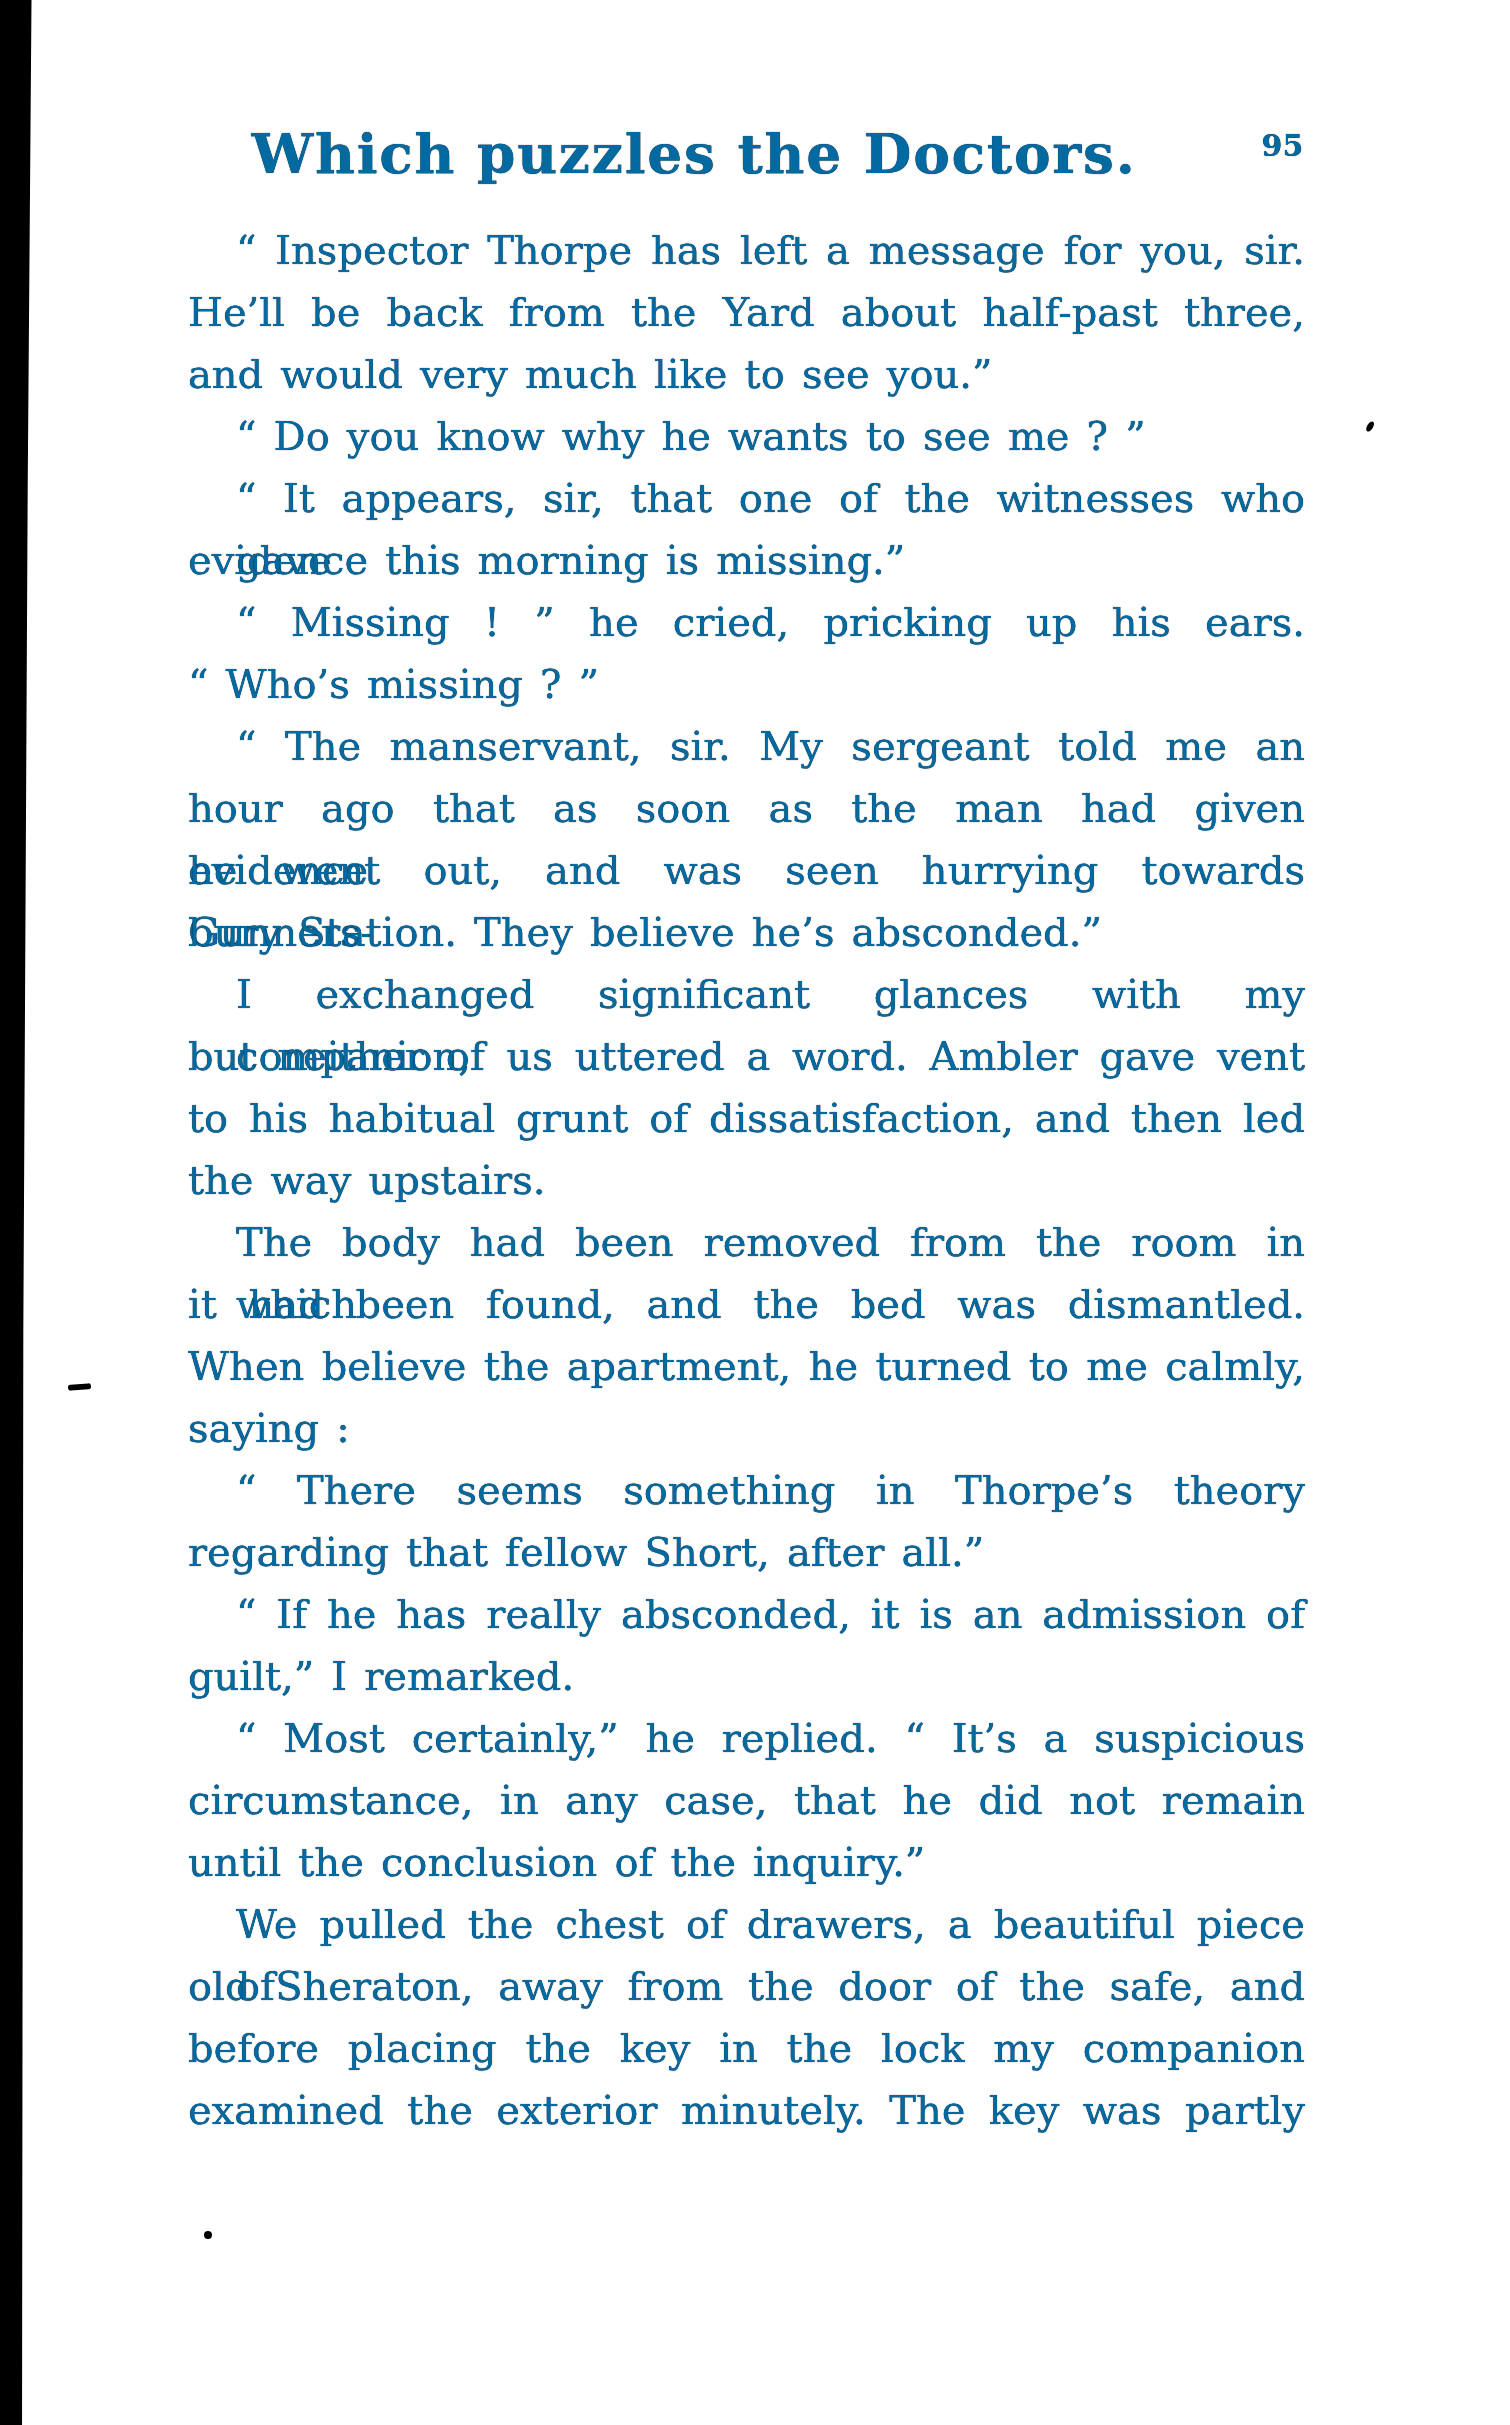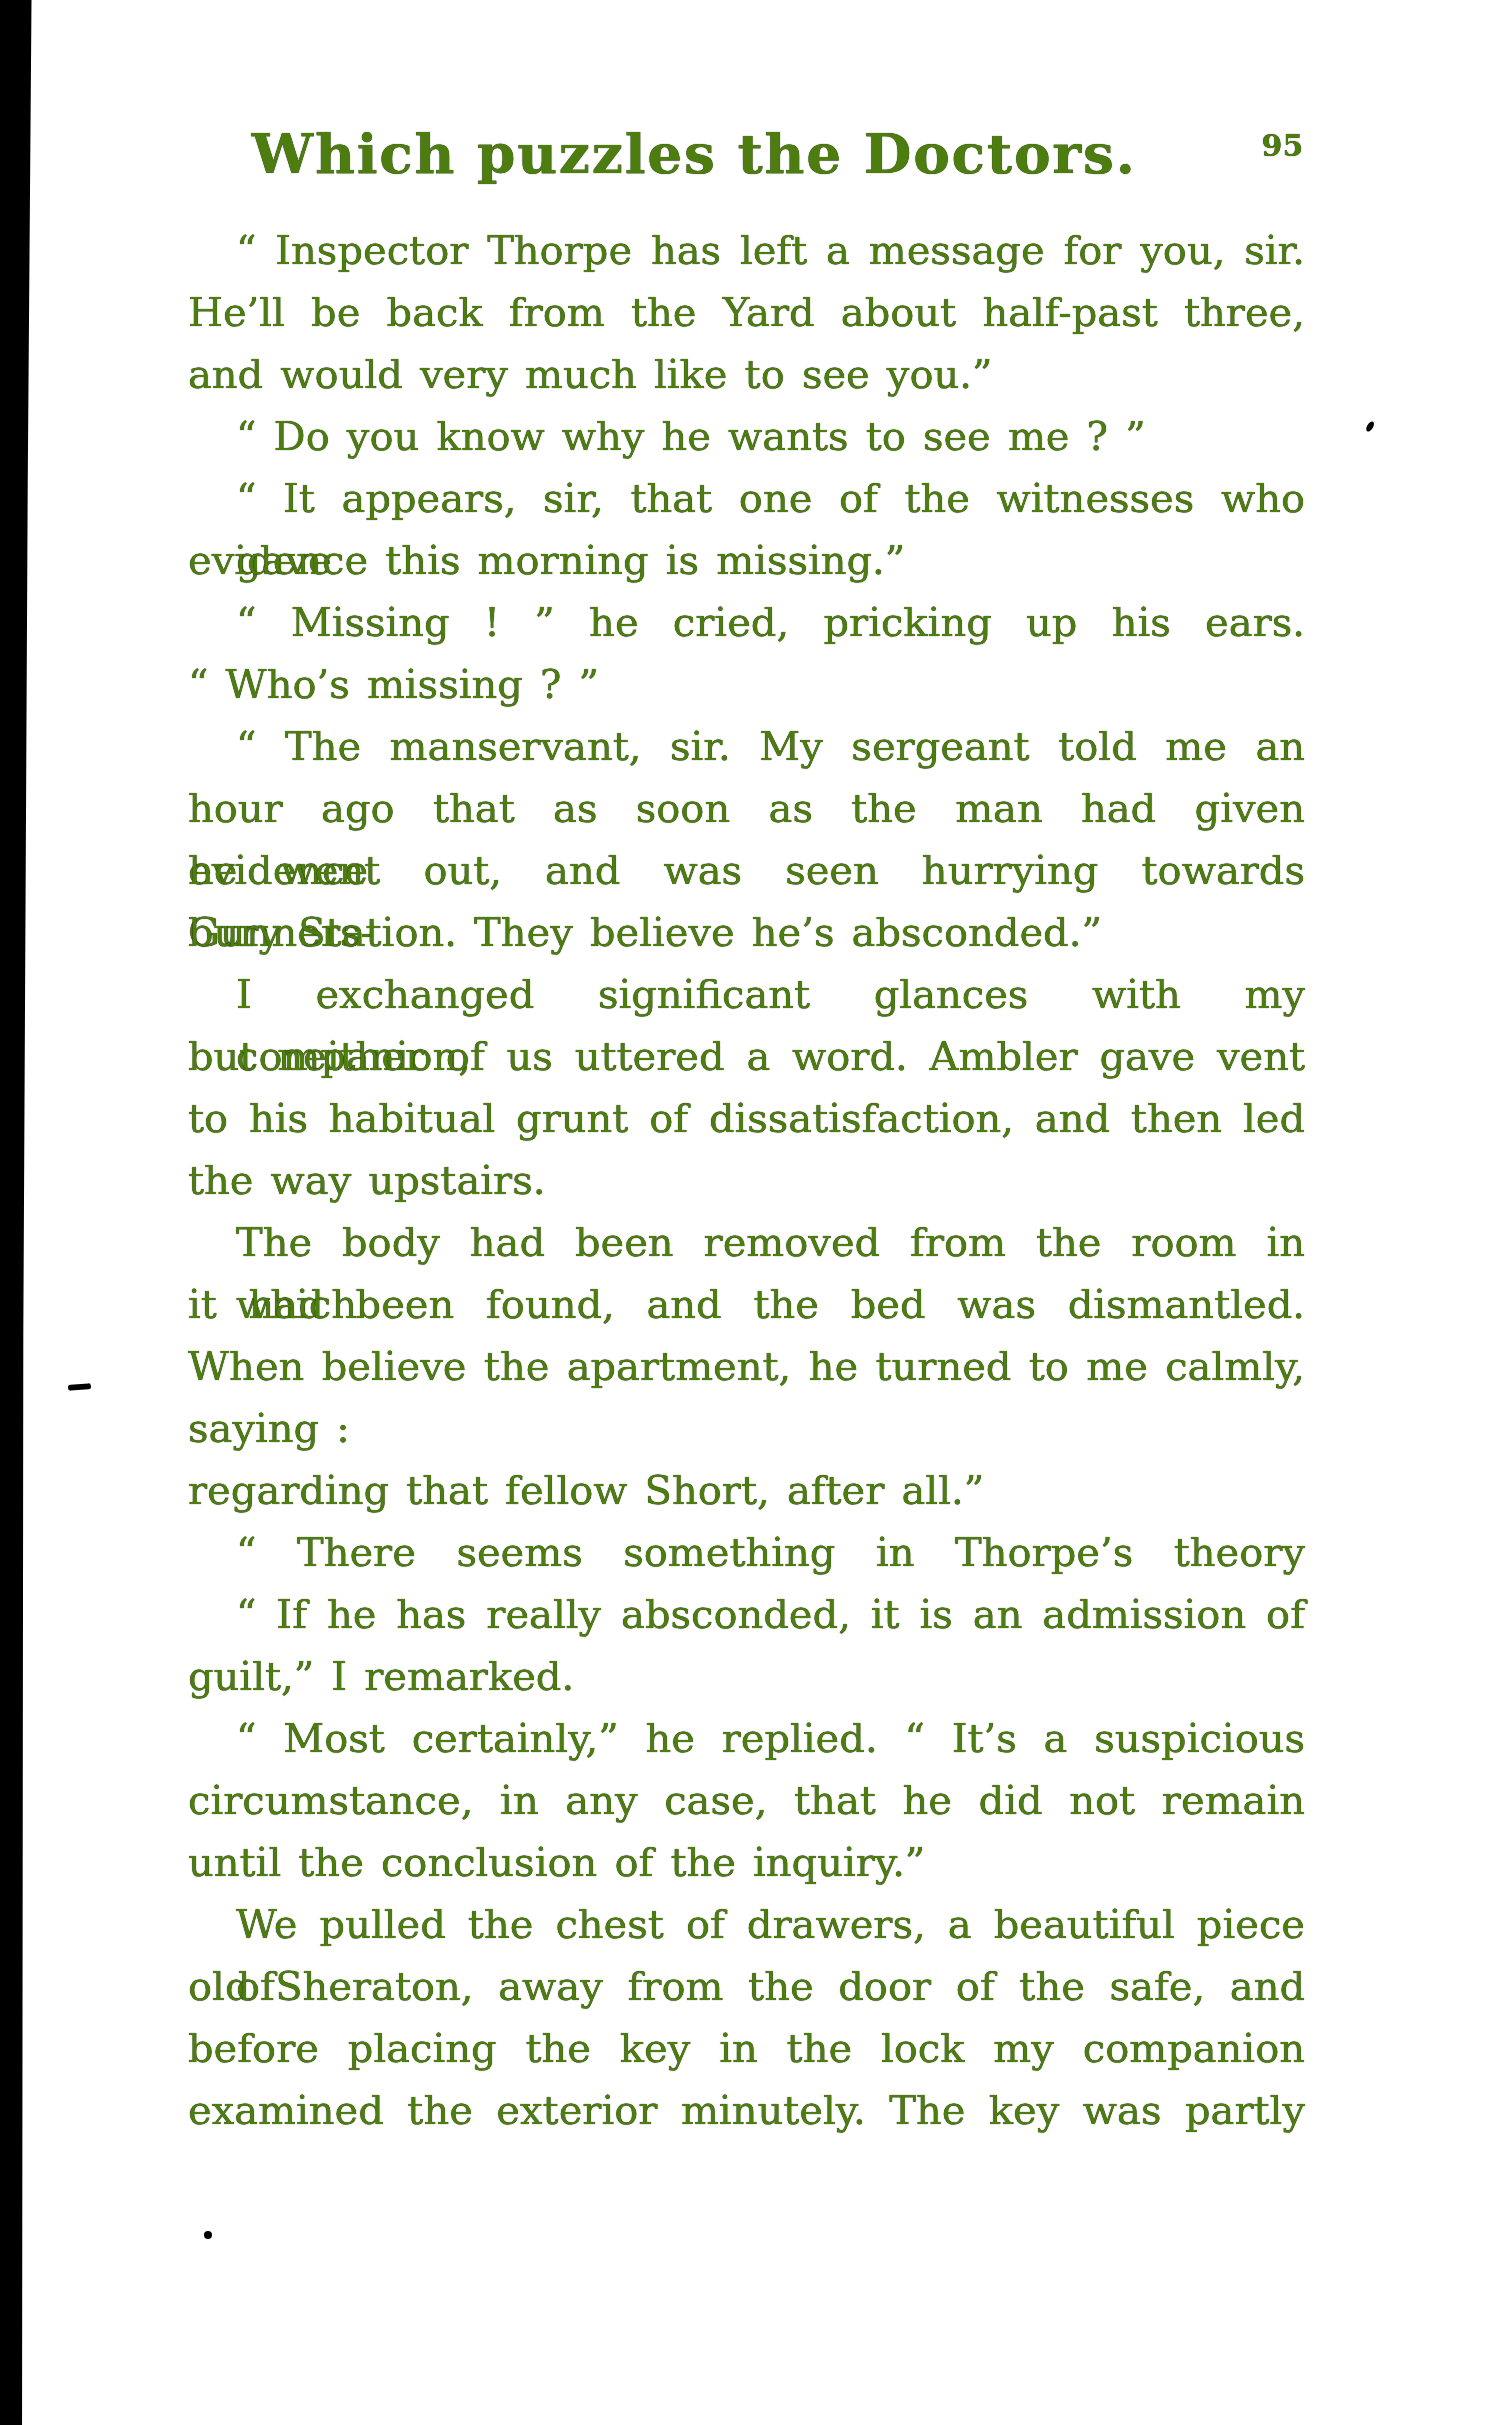--- a/index.html
+++ b/index.html
@@ -8,21 +8,21 @@
     width: 1511px;
     height: 2426px;
     background: #ffffff;
     overflow: hidden;
   }
   .page {
     position: relative;
     width: 1511px;
     height: 2426px;
     background: #ffffff;
-    color: #4d7c0f;
+    color: #0369a1;
     font-family: "DejaVu Serif", "Liberation Serif", serif;
   }
   
   .gutter {
     position: absolute;
     left: 0;
     top: 0;
     width: 31.5px;
     height: 100%;
     background: #000000;
@@ -134,22 +134,22 @@
     <div class="line just">he went out, and was seen hurrying towards Gunners-</div>
     <div class="line">bury Station.  They believe he’s absconded.”</div>
     <div class="line indent just">I exchanged significant glances with my companion,</div>
     <div class="line just">but neither of us uttered a word.  Ambler gave vent</div>
     <div class="line just">to his habitual grunt of dissatisfaction, and then led</div>
     <div class="line">the way upstairs.</div>
     <div class="line indent just">The body had been removed from the room in which</div>
     <div class="line just">it had been found, and the bed was dismantled.</div>
     <div class="line just">When believe the apartment, he turned to me calmly,</div>
     <div class="line">saying :</div>
+    <div class="line indent just">“ There seems something in Thorpe’s theory</div>
     <div class="line">regarding that fellow Short, after all.”</div>
-    <div class="line indent just">“ There seems something in Thorpe’s theory</div>
     <div class="line indent just">“ If he has really absconded, it is an admission of</div>
     <div class="line">guilt,” I remarked.</div>
     <div class="line indent just">“ Most certainly,” he replied.  “ It’s a suspicious</div>
     <div class="line just">circumstance, in any case, that he did not remain</div>
     <div class="line">until the conclusion of the inquiry.”</div>
     <div class="line indent just">We pulled the chest of drawers, a beautiful piece of</div>
     <div class="line just">old Sheraton, away from the door of the safe, and</div>
     <div class="line just">before placing the key in the lock my companion</div>
     <div class="line just">examined the exterior minutely.  The key was partly</div>
   </div>

